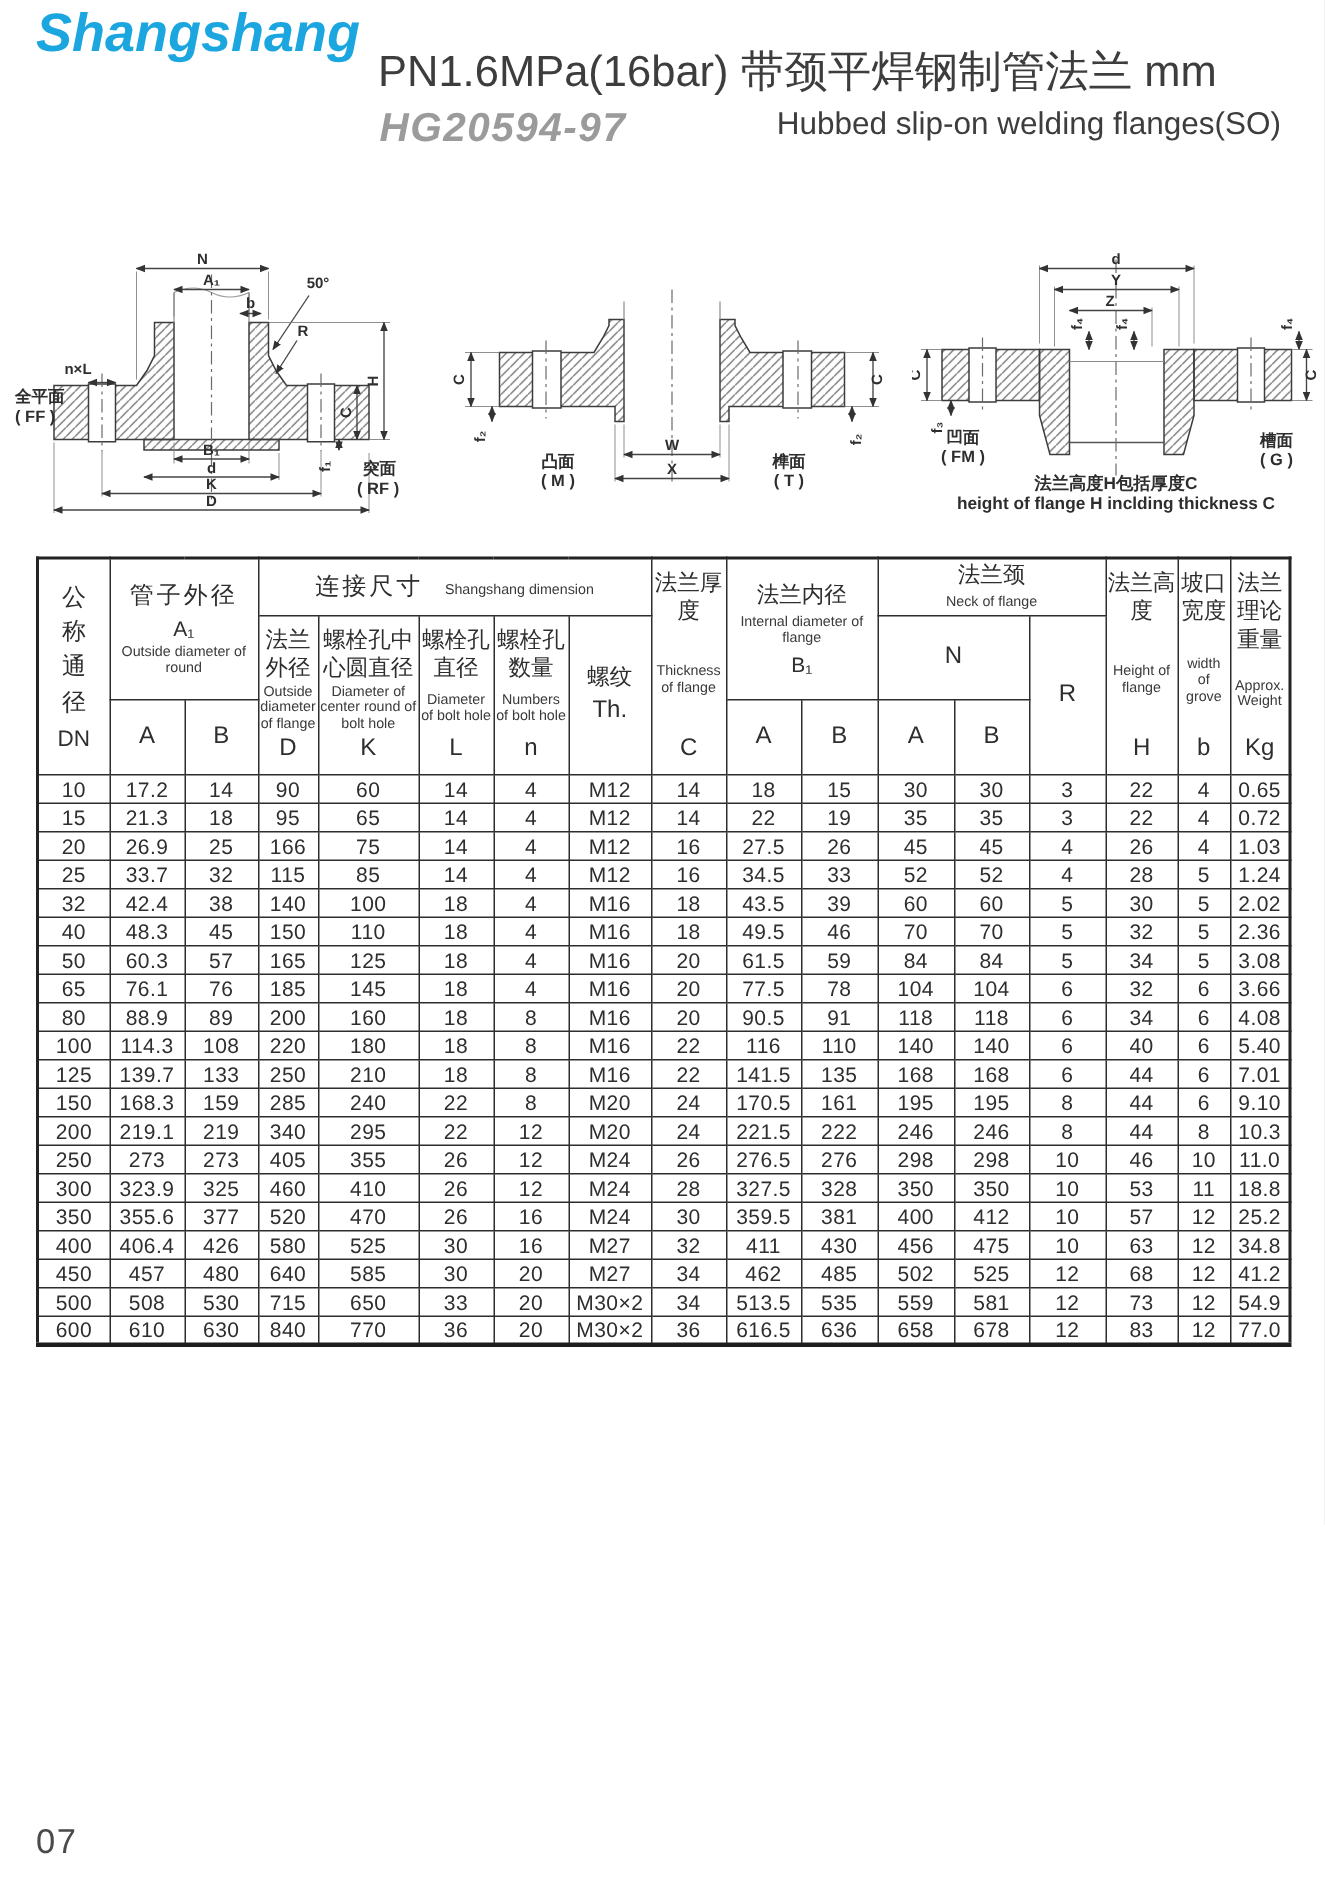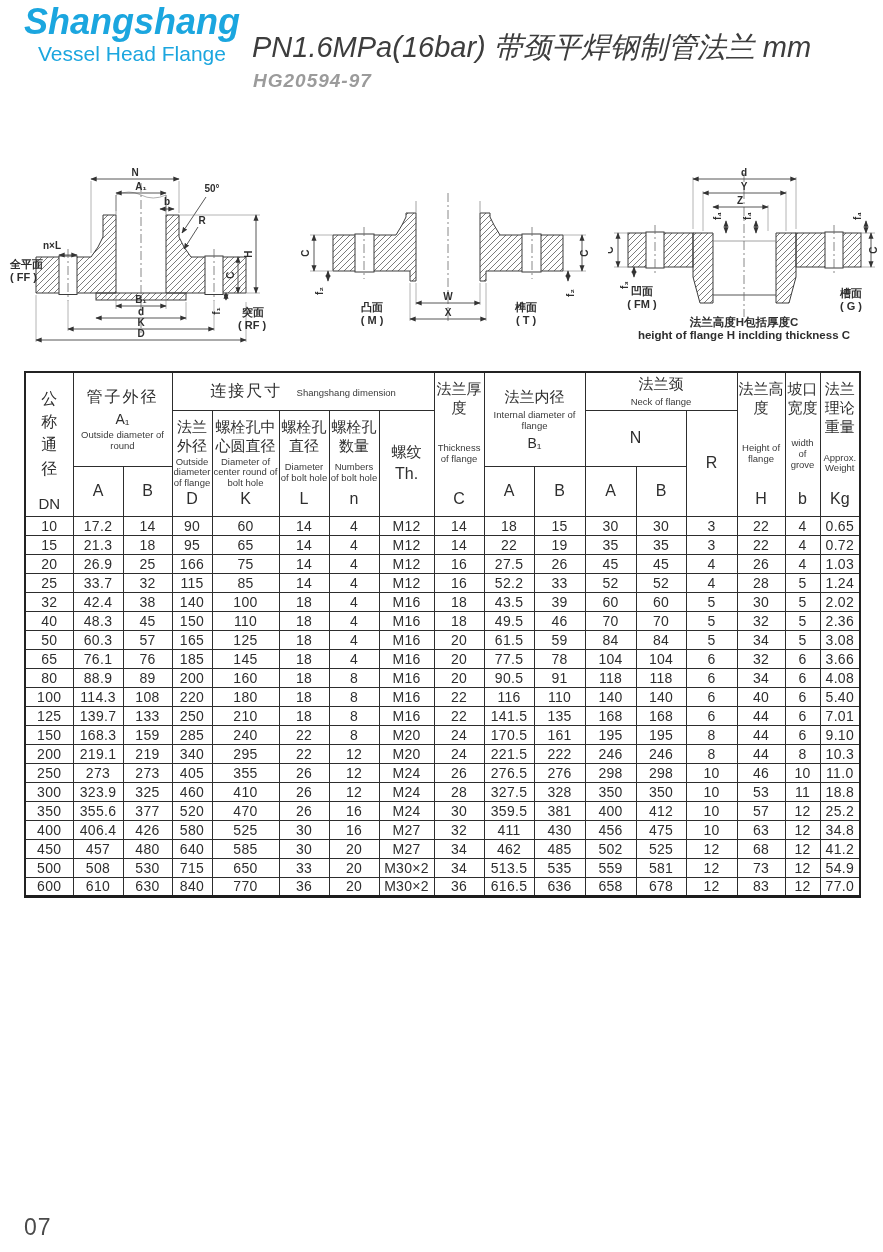--- a/index.html
+++ b/index.html
@@ -3,22 +3,22 @@
 <meta charset="utf-8">
 <style>
   html,body{margin:0;padding:0;background:#e8e8e8;}
   .page{position:relative;width:883px;height:1252px;background:#ffffff;margin:0 auto;
         font-family:"Liberation Sans", sans-serif;color:#2e2e2e;overflow:hidden;}
   
   .logo{position:absolute;left:22px;top:2px;width:220px;text-align:center;}
   .logo-main{font-size:36px;font-weight:bold;font-style:italic;letter-spacing:0px;line-height:1.1;}
   .logo-sub{font-size:21px;line-height:1.1;margin-top:0px;}
   .title{position:absolute;left:252px;top:28px;width:614px;font-size:29px;color:#3d3d3d;
-         letter-spacing:0px;white-space:nowrap;font-style:italic;}
-  .standard{position:absolute;left:253px;top:70px;font-size:19px;font-weight:bold;font-style:italic;
+         letter-spacing:0px;white-space:nowrap;}
+  .standard{position:absolute;left:253px;top:70px;font-size:27px;font-weight:bold;font-style:italic;
             color:#9b9b9b;letter-spacing:1px;}
   .subtitle-en{position:absolute;right:29px;top:71px;font-size:21px;color:#3d3d3d;}
   .pageno{position:absolute;left:24px;top:1214px;font-size:23px;color:#4a4a4a;letter-spacing:1px;}
   
   .drawings{position:absolute;left:0;top:165px;width:883px;height:185px;}
   .dwg{position:absolute;top:0;}
   .dwg1{left:8px;}   .dwg2{left:298px;top:8px;}   .dwg3{left:608px;}
   svg text{font-family:"Liberation Sans", sans-serif;fill:#2e2e2e;}
   .dimtxt{font-size:10px;font-weight:bold;}
   .facetxt{font-size:11px;font-weight:bold;}
@@ -32,34 +32,34 @@
   tr.h1{height:38px;} tr.h2{height:56px;} tr.h3{height:50px;}
   tbody.data tr{height:19px;}
   tbody.data td{font-size:14px;letter-spacing:0.3px;}
   .hstack{display:flex;flex-direction:column;align-items:center;justify-content:space-between;
           box-sizing:border-box;padding:5px 1px;}
   .hfill{justify-content:center;gap:3px;}
   .h140{height:138px;} .h102{height:100px;} .h88{height:88px;}
   .cn{font-size:15px;line-height:1.25;} .cn-lg{font-size:16px;letter-spacing:2px;text-align:right;}
   .en{font-size:9.5px;line-height:1.15;color:#3a3a3a;}
   .sym{font-size:16px;} .sym-sm{font-size:14px;}
-  .dn-cn{font-size:16px;width:18px;line-height:1.45;word-break:break-all;margin:12px auto;}
+  .dn-cn{font-size:16px;width:18px;line-height:1.45;word-break:break-all;margin:1px auto;}
   .inlinehdr .en{margin-left:10px;}
 </style>
 </head>
 <body>
 
 <div class="page">
 
   <div class="logo">
     <div class="logo-main" style="color:#1BA6DF">Shangshang</div>
-    <div class="logo-sub" style="color:#1BA6DF">Vessel Head Flange</div>
   </div>
   <div class="title">PN1.6MPa(16bar) 带颈平焊钢制管法兰  mm</div>
   <div class="standard">HG20594-97</div>
+  <div class="subtitle-en">Hubbed slip-on welding flanges(SO)</div>
 
   <div class="drawings">
 
     <svg class="dwg dwg1" width="262" height="180" viewBox="0 0 262 180">
       <defs>
         <pattern id="h1" patternUnits="userSpaceOnUse" width="6" height="6">
           <path d="M0,6 L6,0" stroke="#5a5a5a" stroke-width="0.8"></path>
         </pattern>
         <marker id="a1" viewBox="0 0 10 10" refX="9" refY="5" markerWidth="7" markerHeight="7" orient="auto-start-reverse">
           <path d="M0,1 L10,5 L0,9 z" fill="#333"></path>
@@ -432,21 +432,21 @@
         <tr>
           <td>25</td>
           <td>33.7</td>
           <td>32</td>
           <td>115</td>
           <td>85</td>
           <td>14</td>
           <td>4</td>
           <td>M12</td>
           <td>16</td>
-          <td>52.2</td>
+          <td>34.5</td>
           <td>33</td>
           <td>52</td>
           <td>52</td>
           <td>4</td>
           <td>28</td>
           <td>5</td>
           <td>1.24</td>
         </tr>
         <tr>
           <td>32</td>

